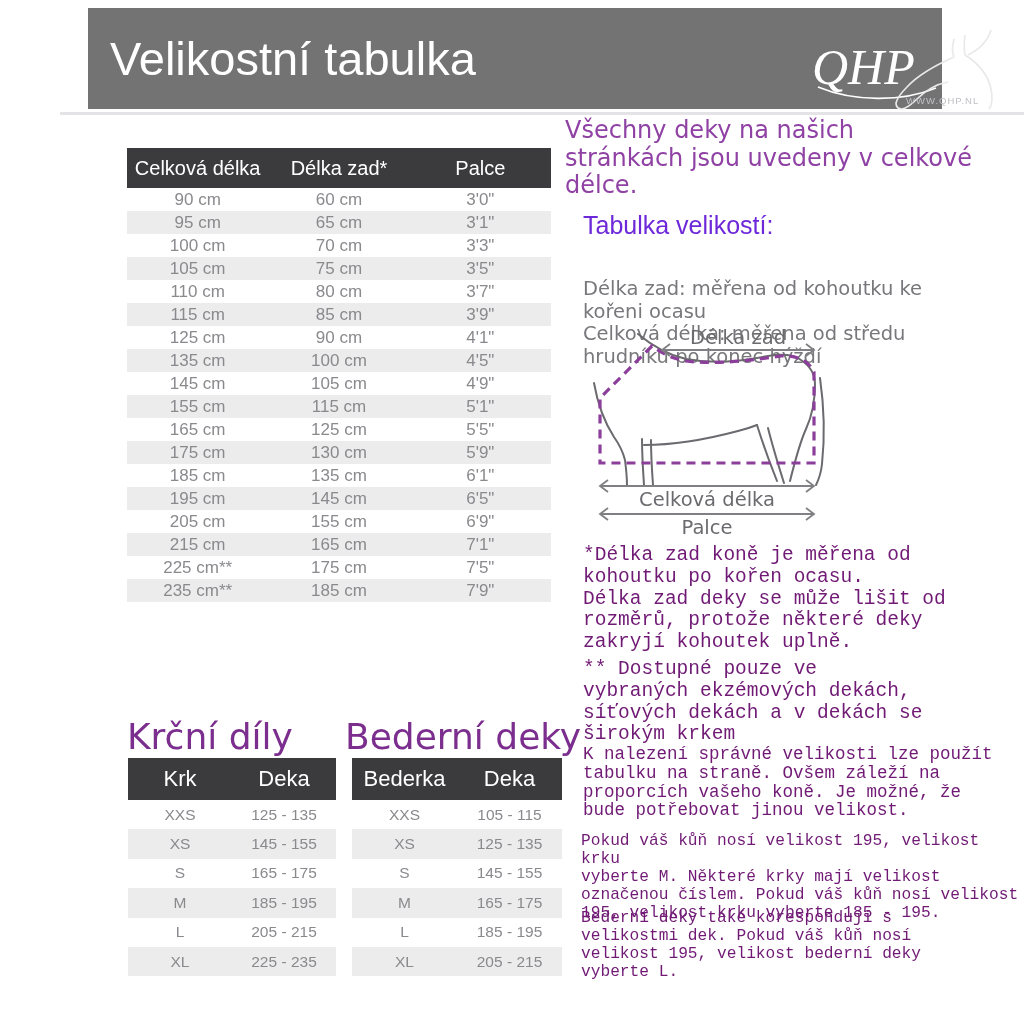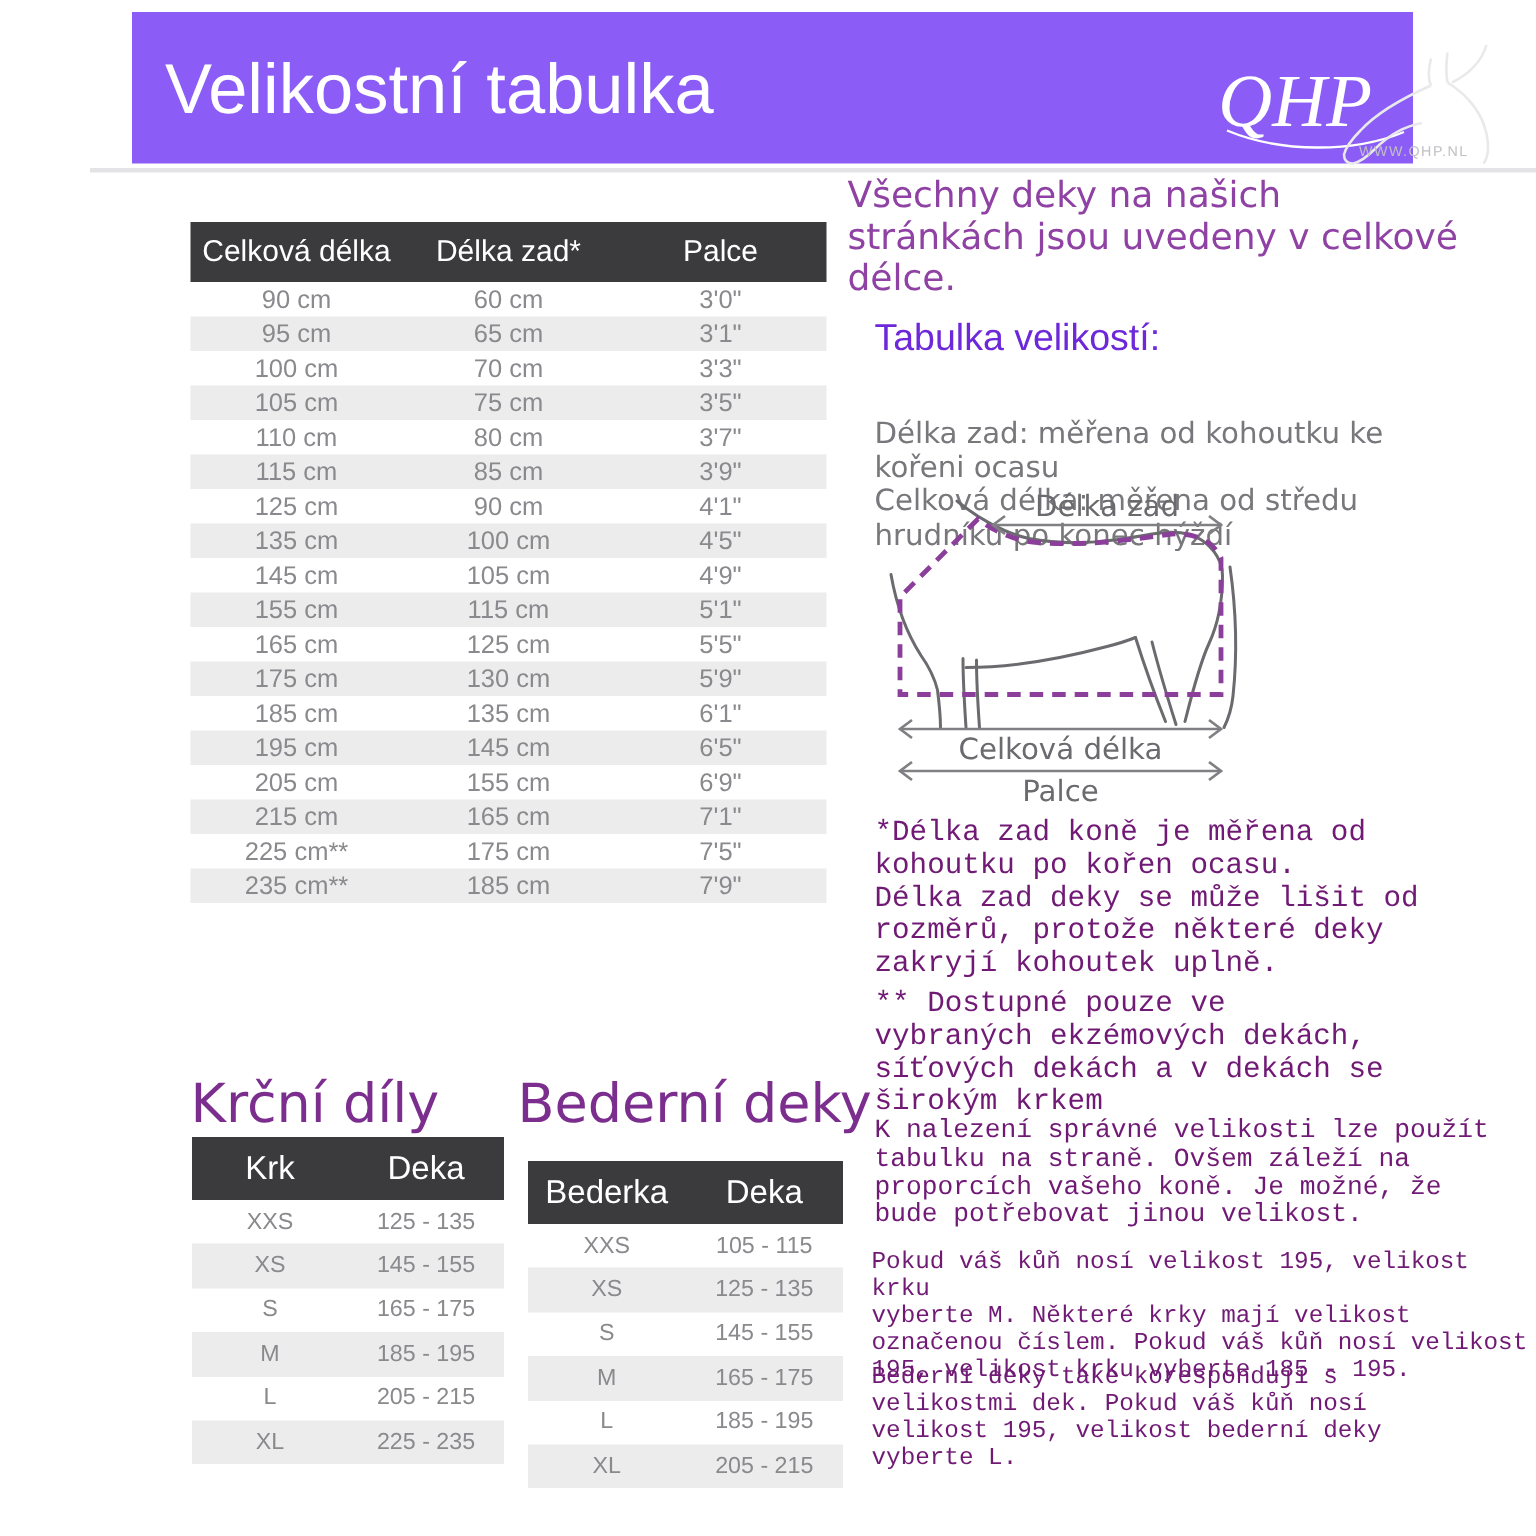--- a/index.html
+++ b/index.html
@@ -1,20 +1,20 @@
 <!DOCTYPE html>
 <html><head>
 <meta charset="utf-8">
 <style>
   html,body{margin:0;padding:0;background:#fff;}
   .page{position:relative;width:1024px;height:1024px;background:#ffffff;overflow:hidden;
         font-family:"Liberation Sans",sans-serif;}
 
   
-  .header-bar{position:absolute;left:88px;top:8px;width:854px;height:101px;background:#8b5cf6;}
+  .header-bar{position:absolute;left:88px;top:8px;width:854px;height:101px;background:#737373;}
   .header-underline{position:absolute;left:60px;top:112px;width:964px;height:3px;background:#e4e4e6;}
   .header-title{position:absolute;left:22px;top:23px;font-size:47px;color:#ffffff;letter-spacing:0px;}
 
   
   .main-table{position:absolute;left:127px;top:148px;width:424px;}
   .thead{display:flex;background:#3b3b3e;color:#fff;height:40px;align-items:center;font-size:20px;}
   .thead .tcell{flex:1;text-align:center;}
   .trows .trow{display:flex;height:23px;align-items:center;font-size:17px;color:#8a8a8e;}
   .trow.alt{background:#ececec;}
   .tcell{flex:1;text-align:center;}
@@ -258,21 +258,21 @@
           <div class="tcell">205 - 215</div>
         </div>
         <div class="trow alt">
           <div class="tcell">XL</div>
           <div class="tcell">225 - 235</div>
         </div>
       </div>
   </div>
 
   <div class="section-heading" style="left:345px;">Bederní deky</div>
-  <div class="small-table" style="left:352px;width:210px;margin-top:16px;">
+  <div class="small-table" style="left:352px;width:210px;">
     <div class="thead">
       <div class="tcell">Bederka</div>
       <div class="tcell">Deka</div>
     </div>
     <div class="trows">
         <div class="trow">
           <div class="tcell">XXS</div>
           <div class="tcell">105 - 115</div>
         </div>
         <div class="trow alt">

